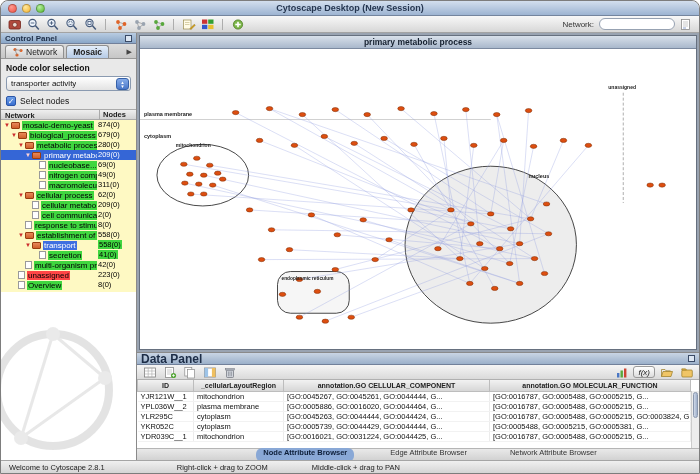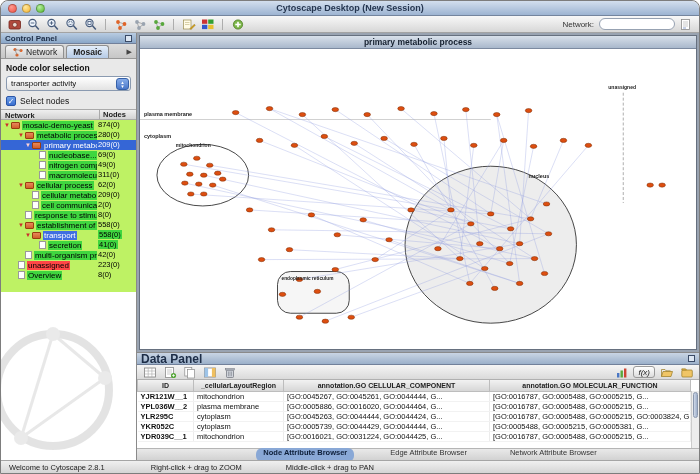--- a/index.html
+++ b/index.html
@@ -42,21 +42,21 @@
   .cp-dropdown .dd-value { font-size:8px; color:#111; overflow:hidden; white-space:nowrap; }
   .dd-btn { width:13px; height:12px; border-radius:3px; background:linear-gradient(#85abe8,#4a77c8); border:1px solid #3560a8; color:#fff; display:flex; flex-direction:column; align-items:center; justify-content:center; }
   .dd-btn span { font-size:5px; line-height:4px; }
   .cp-check { display:flex; align-items:center; gap:4px; font-size:8.5px; color:#111; }
   .checkbox { width:10px; height:10px; border-radius:2px; background:linear-gradient(#6fa0e8,#3a6fd0); border:1px solid #2a55a8; color:#fff; font-size:8px; line-height:9px; text-align:center; }
 
   .tree-header { display:flex; height:11px; background:linear-gradient(#efefef,#d3d3d3); border-top:1px solid #aaa; border-bottom:1px solid #aaa; font-size:7.5px; font-weight:bold; color:#222; align-items:center; }
   .tree-header .th1 { flex:1; padding-left:4px; border-right:1px solid #aaa; height:100%; line-height:11px; }
   .tree-header .th2 { width:36px; padding-left:3px; }
 
-  .tree { height:172px; background:#bef264; overflow:hidden; font-size:8px; }
+  .tree { height:172px; background:#fef9c3; overflow:hidden; font-size:8px; }
   .tree-row { position:relative; height:10px; line-height:10px; white-space:nowrap; }
   .tree-row.selected { background:#3566d6; color:#fff; }
   .row-main { display:flex; align-items:center; height:10px; width:96px; overflow:hidden; }
   .indent { display:inline-block; height:1px; flex:none; }
   .expander { width:8px; flex:none; color:#cc2d2d; font-size:6px; line-height:10px; text-align:center; }
   .tree-row.selected .expander { color:#ffd3d3; }
   .node-icon { flex:none; margin-right:2px; }
   .node-icon.folder { width:9px; height:7px; background:linear-gradient(#e8895a,#d0602a); border:1px solid #9a3d10; border-radius:1px; }
   .node-icon.doc { width:7px; height:8px; background:#fff; border:1px solid #9a9a9a; }
   .chip { display:inline-block; overflow:hidden; white-space:nowrap; line-height:9px; padding:0 1px; max-width:100%; }
@@ -77,33 +77,33 @@
   
   .data-panel { flex:1; display:flex; flex-direction:column; border-top:1px solid #8a8a8a; min-height:0; }
   .dp-header { height:12px; flex:none; background:linear-gradient(#c9d5e4,#9bb0ca); border-bottom:1px solid #71809a; font-size:12px; font-weight:bold; color:#1d2d47; display:flex; align-items:center; justify-content:space-between; padding:0 4px; }
   .dp-toolbar { height:15px; flex:none; background:linear-gradient(#f5f5f5,#dadada); border-bottom:1px solid #b0b0b0; display:flex; align-items:center; padding:0 4px; gap:3px; }
   .dp-spacer { flex:1; }
   .fx-btn { font-style:italic; font-size:8px; border:1px solid #999; border-radius:3px; background:linear-gradient(#fff,#ddd); padding:0 4px; height:12px; line-height:11px; color:#222; }
   .dp-table-wrap { flex:1; position:relative; background:#fff; overflow:hidden; }
   table { border-collapse:collapse; table-layout:fixed; width:calc(100% - 8px); }
   th { height:11px; font-size:7px; font-weight:bold; color:#222; background:linear-gradient(#f2f2f2,#d6d6d6); border:1px solid #bdbdbd; border-top:none; white-space:nowrap; overflow:hidden; text-align:center; padding:0 2px; }
   td { height:10px; font-size:7.5px; color:#111; border-right:1px solid #ececec; border-bottom:1px solid #f2f2f2; padding:0 3px; white-space:nowrap; overflow:hidden; }
-  td:first-child { font-weight:bold; }
+  td:first-child { font-weight:normal; }
   th:nth-child(1), td:nth-child(1) { width:56px; }
   th:nth-child(2), td:nth-child(2) { width:90px; }
   th:nth-child(3), td:nth-child(3) { width:206px; }
   .dp-scroll { position:absolute; top:11px; right:0; bottom:0; width:8px; background:#ededed; border-left:1px solid #ccc; }
   .dp-thumb { margin:1px; height:26px; background:linear-gradient(90deg,#cfd8e8,#9fb0ca); border:1px solid #8a97ad; border-radius:4px; }
   .dp-tabs { height:12px; flex:none; background:linear-gradient(#e9e9e9,#d2d2d2); border-top:1px solid #b5b5b5; display:flex; align-items:center; justify-content:center; gap:5px; font-size:7.5px; }
   .dp-tab { padding:0 7px; height:14px; line-height:10px; border-radius:6px; color:#333;margin-left:24px; }
   .dp-tab.active { background:#89a8d6; color:#0d1e38; font-weight:bold; }
 
   
   .statusbar { position:absolute; left:0; right:0; bottom:0; height:13px; background:linear-gradient(#f0f0f0,#d5d5d5); border-top:1px solid #a5a5a5; display:flex; align-items:center; font-size:7.5px; color:#222; }
-  .sb1 { margin-left:8px; } .sb2 { margin-left:46px; } .sb3 { margin-left:44px; }
+  .sb1 { margin-left:8px; } .sb2 { margin-left:72px; } .sb3 { margin-left:44px; }
 </style>
 </head>
 <body>
 
 <div class="window">
 
   <div class="titlebar">
     <div class="traffic">
       <span class="light red"></span>
       <span class="light yellow"></span>
@@ -264,20 +264,29 @@
       </div>
       <div class="tree" id="tree">
           <div class="tree-row">
             <span class="row-main">
               <span class="indent" style="width: 2px;"></span>
               <span class="expander">▼</span>
               <span class="node-icon folder"></span>
               <span class="chip green">mosaic-demo-yeast</span>
             </span>
             <span class="count">874(0)</span>
+          </div>
+          <div class="tree-row">
+            <span class="row-main">
+              <span class="indent" style="width: 9px;"></span>
+              <span class="expander">▼</span>
+              <span class="node-icon folder"></span>
+              <span class="chip green">biological_process</span>
+            </span>
+            <span class="count">679(0)</span>
           </div>
           <div class="tree-row">
             <span class="row-main">
               <span class="indent" style="width: 16px;"></span>
               <span class="expander">▼</span>
               <span class="node-icon folder"></span>
               <span class="chip green">metabolic process</span>
             </span>
             <span class="count">280(0)</span>
           </div>

